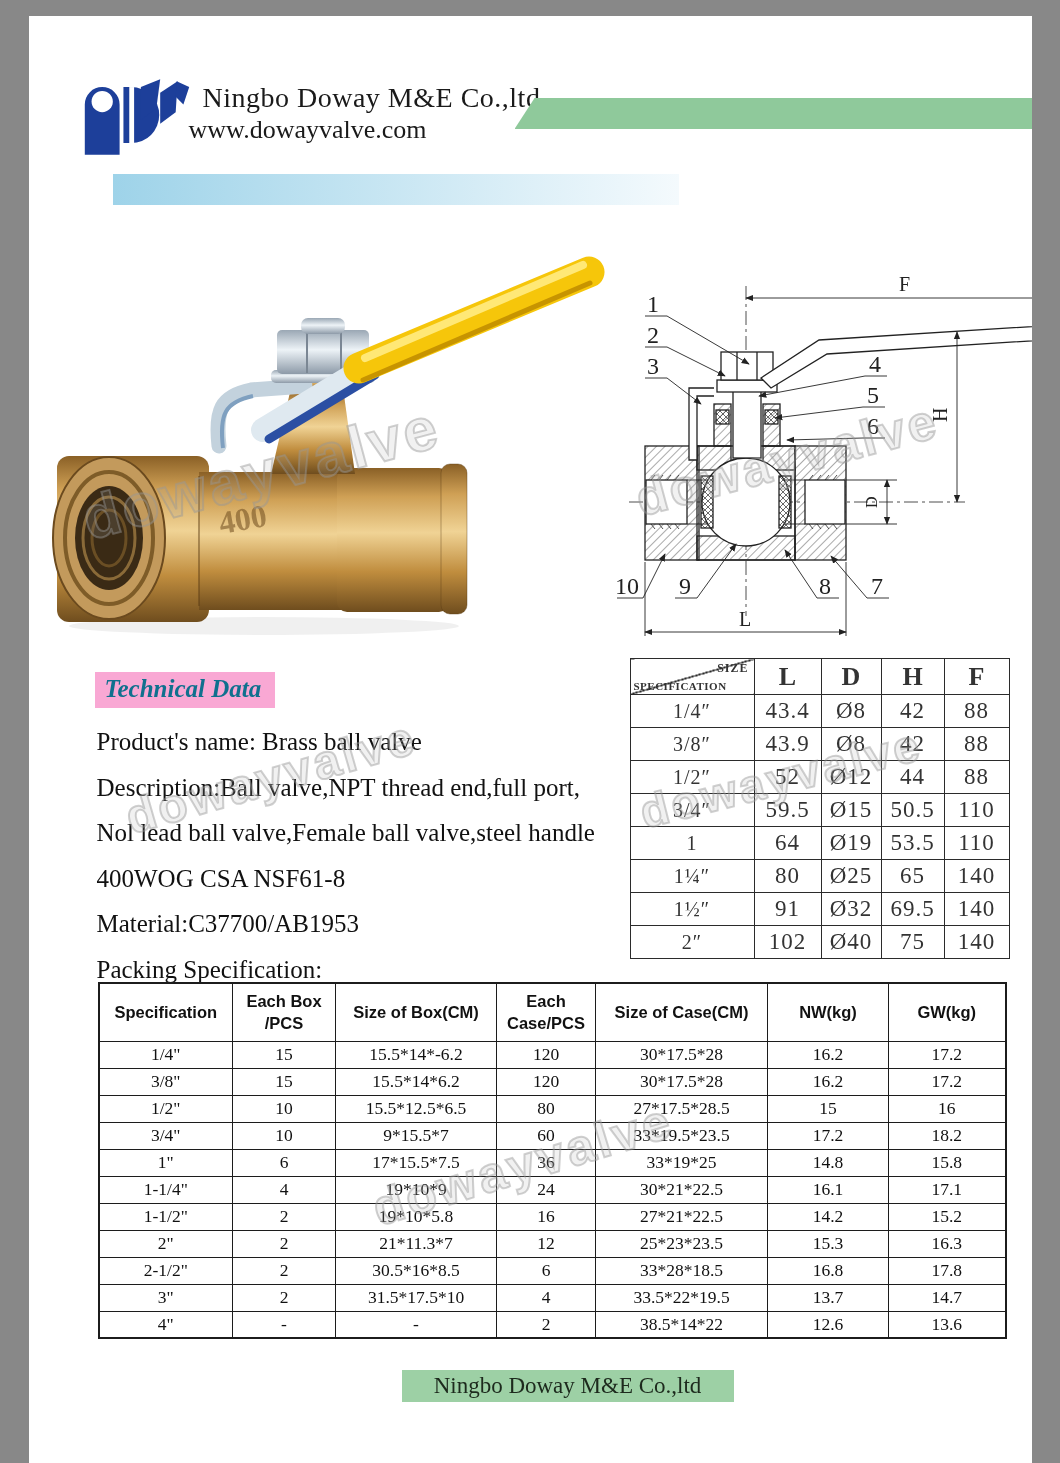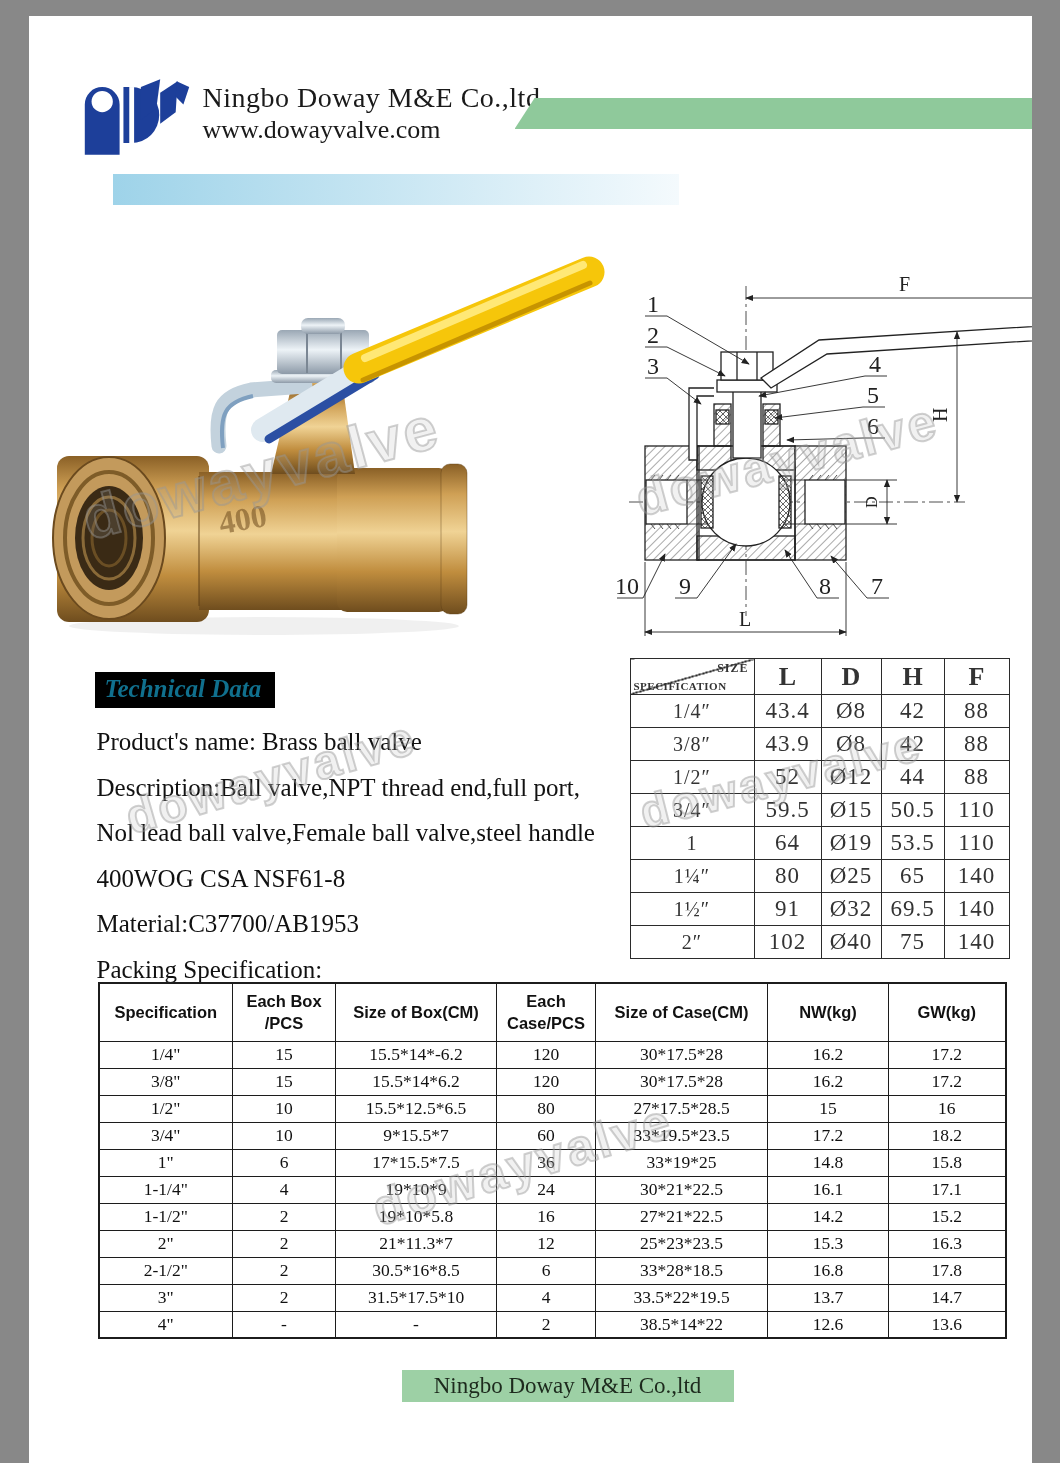--- a/index.html
+++ b/index.html
@@ -4,21 +4,21 @@
 <style>
   * { margin:0; padding:0; box-sizing:border-box; }
   body { background:#888; font-family:"Liberation Serif", serif; }
   .page {
     position:relative; width:1003px; height:1463px; background:#ffffff;
     margin:16px auto; overflow:hidden;
   }
   
   .logo { position:absolute; left:50px; top:58px; width:116px; height:86px; }
   .company-name { position:absolute; left:174px; top:66px; font-size:28px; color:#1a1a1a; letter-spacing:0.5px; }
-  .website { position:absolute; left:174px; top:99px; font-size:26px; color:#1a1a1a; }
+  .website { position:absolute; left:160px; top:99px; font-size:26px; color:#1a1a1a; }
   .green-bar { position:absolute; left:486px; top:82px; width:574px; height:31px;
     clip-path:polygon(3.5% 0, 100% 0, 100% 100%, 0% 100%); }
   .blue-bar { position:absolute; left:84px; top:158px; width:566px; height:31px; }
   
   .photo-svg { position:absolute; left:20px; top:222px; width:560px; height:400px; }
   .diagram-svg { position:absolute; left:580px; top:248px; width:480px; height:384px; }
   
   .tech-label { position:absolute; left:66px; top:656px; padding:3px 14px 5px 10px;
     font-size:25px; font-style:italic; font-weight:bold; }
   
@@ -218,21 +218,21 @@
       <text x="260" y="108">4</text>
       <text x="258" y="139">5</text>
       <text x="258" y="170">6</text>
       <text x="262" y="330">7</text>
       <text x="210" y="330">8</text>
       <text x="70" y="330">9</text>
       <text x="6" y="330">10</text>
     </g>
   </svg>
 
-  <div class="tech-label" style="background:#000000; color:#10708e;font-style:italic;">Technical Data</div>
+  <div class="tech-label" style="background:#f9a8d4; color:#10708e;font-style:italic;">Technical Data</div>
 
   <div class="product-text">
     <div>Product's name: Brass ball valve</div>
     <div>Description:Ball valve,NPT thread end,full port,</div>
     <div>Nol lead ball valve,Female  ball valve,steel handle</div>
     <div>400WOG CSA NSF61-8</div>
     <div>Material:C37700/AB1953</div>
     <div>Packing Specification:</div>
   </div>
 

